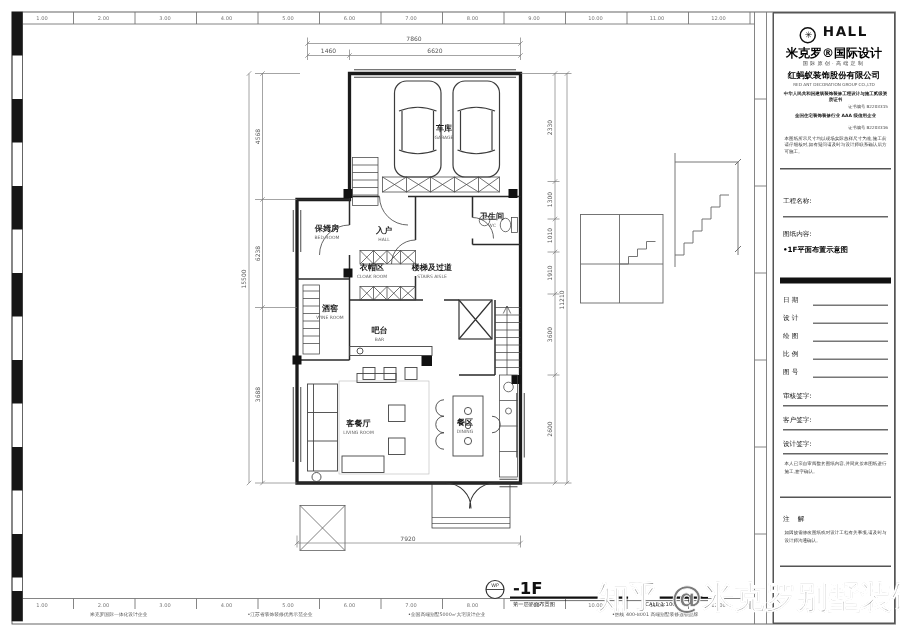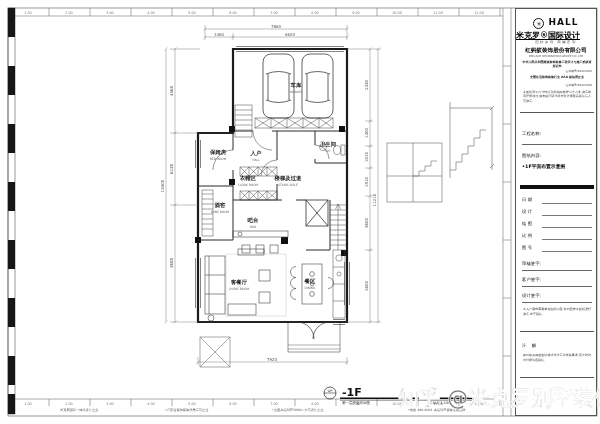--- a/index.html
+++ b/index.html
@@ -16,21 +16,21 @@
   .ft-sub{font-size:3.5px;fill:#333;}
   .bub{font-size:3.2px;fill:#333;text-anchor:middle;}
   
   .tb{position:absolute;left:515px;top:8px;width:82px;height:408px;
       border:1px solid #555;box-sizing:border-box;background:#fff;}
   .tb > *{position:absolute;box-sizing:border-box;}
   .tb-logo{top:8px;left:0;width:100%;text-align:center;font-size:9px;font-weight:bold;
            letter-spacing:1px;color:#111;}
   .tb-logo .seal{display:inline-block;width:9px;height:9px;border:1px solid #111;border-radius:50%;
                  font-size:6px;line-height:9px;vertical-align:-1px;letter-spacing:0;}
-  .tb-brand{top:21px;left:0;width:100%;font-size:8px;font-weight:bold;color:#000;text-decoration:underline;}
+  .tb-brand{top:21px;left:0;width:100%;text-align:center;font-size:8px;font-weight:bold;color:#000;}
   .tb-tag{top:31px;left:0;width:100%;text-align:center;font-size:3.4px;letter-spacing:1.5px;color:#444;}
   .tb-co{top:38px;left:0;width:100%;text-align:center;font-size:5.6px;font-weight:bold;color:#000;}
   .tb-cosub{top:45px;left:0;width:100%;text-align:center;font-size:2.8px;color:#555;}
   .tb-cert{left:6px;width:70px;font-size:3px;font-weight:bold;color:#222;line-height:4px;text-align:center;}
   .c1{top:51px;} .c2{top:66px;}
   .tb-certno{left:6px;width:70px;font-size:2.8px;color:#444;text-align:right;}
   .n1{top:60px;} .n2{top:74px;}
   .tb-notice{top:81px;left:7px;width:68px;font-size:3px;color:#333;line-height:4.4px;text-align:justify;}
   .tb-hr{left:4px;width:74px;border-top:1px solid #555;height:0;}
   .h1{top:103px;} .h2{top:322px;} .h3{top:368px;}

